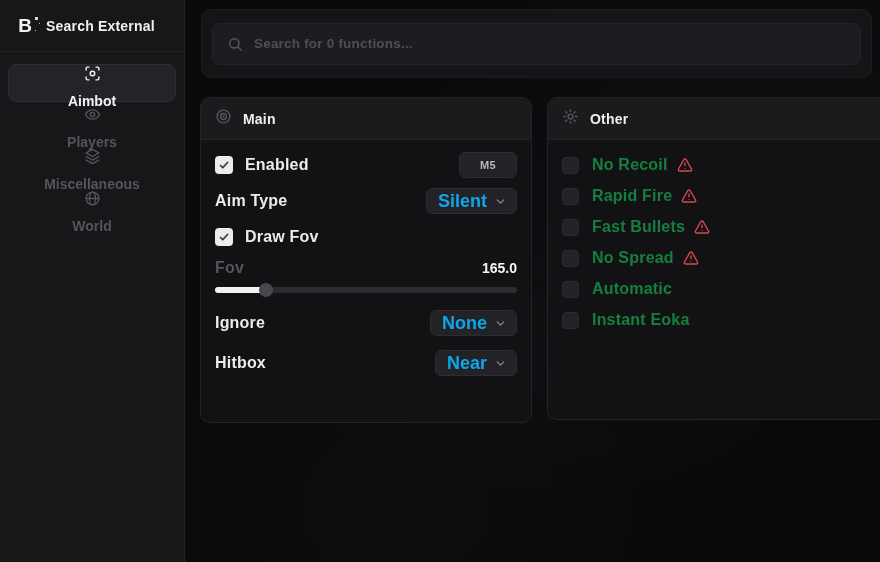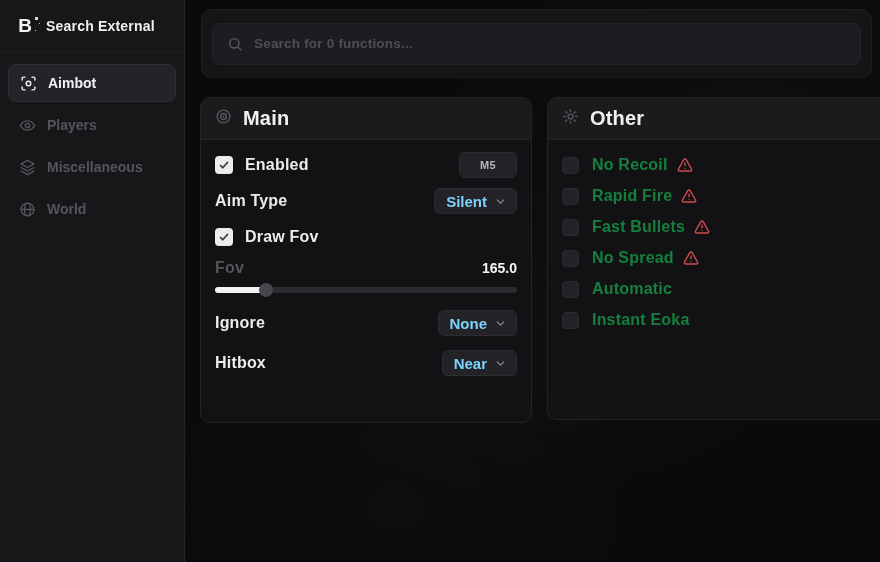--- a/index.html
+++ b/index.html
@@ -27,21 +27,21 @@
   .logo {
     width:22px; height:22px; display:flex; align-items:center; justify-content:center;
     color:#f2f2f4; font-weight:bold; font-size:19px; position:relative;
   }
   .logo .glitch { position:absolute; right:-2px; top:2px; width:3px; height:3px; background:#d8d8da;
     box-shadow:3px 5px 0 -1px #bdbdbf, -1px 12px 0 -1px #cfcfd1; }
   .app-title { font-size:14px; font-weight:bold; color:#f0f0f2; letter-spacing:.2px; }
   .nav { padding:12px 8px; display:flex; flex-direction:column; gap:4px; }
   .nav-item {
     height:38px; display:flex; align-items:center; gap:11px; padding:0 11px;
-    border-radius:8px; color:#54545a; font-size:14px; font-weight:bold; cursor:pointer;
+    border-radius:8px; color:#54545a; font-size:14px; font-weight:bold; cursor:pointer;flex-direction:column;
   }
   .nav-item.active {
     background:#232328; border:1px solid #2e2e33; color:#f2f2f4;
   }
   .nav-item svg { flex:0 0 auto; }
 
   
   .search-wrap {
     position:absolute; left:201px; top:9px; width:671px; height:69px;
     background:#151518; border:1px solid #1d1d21; border-radius:10px;
@@ -62,21 +62,21 @@
     position:absolute; top:97px; background:#121215; border:1px solid #242428;
     border-radius:10px; overflow:hidden;
   }
   .panel-main { left:200px; width:332px; height:326px; }
   .panel-other { left:547px; width:340px; height:323px; }
   .panel-header {
     height:42px; background:#1b1b1e; border-bottom:1px solid #242428;
     display:flex; align-items:center; gap:11px; padding:0 14px;
   }
   .panel-header .p-icon { color:#55555b; }
-  .panel-title { font-size:20px; font-weight:bold; color:#f0f0f2; letter-spacing:.2px; }
+  .panel-title { font-size:14px; font-weight:bold; color:#f0f0f2; letter-spacing:.2px; }
   .panel-body { padding:0 14px; }
 
   .row { display:flex; align-items:center; }
   .row .spacer { flex:1; }
   .lbl { font-size:16px; font-weight:bold; color:#ececee; letter-spacing:.2px; }
   .lbl.dim { color:#55555a; }
 
   .checkbox {
     width:18px; height:18px; border-radius:4px; background:#ececee;
     display:flex; align-items:center; justify-content:center; cursor:pointer; margin-right:12px;
@@ -86,21 +86,21 @@
 
   .keybind {
     min-width:36px; height:26px; padding:0 20px; background:#232327; border:1px solid #2c2c31;
     border-radius:6px; display:flex; align-items:center; justify-content:center;
     color:#b6b6bb; font-size:11px; font-weight:bold; cursor:pointer; letter-spacing:.3px;
   }
   .dropdown {
     height:26px; padding:0 9px 0 11px; background:#232327; border:1px solid #2c2c31;
     border-radius:6px; display:flex; align-items:center; gap:7px; cursor:pointer;
   }
-  .dropdown .dd-val { font-size:15px; font-weight:bold; color:#7dd3fc;text-align:center; }
+  .dropdown .dd-val { font-size:18px; font-weight:bold; color:#0ea5e9;text-align:center; }
   .dropdown .chev { color:#8a8a90; display:flex; }
 
   .fov-value { font-size:14px; font-weight:bold; color:#f6f6f8; }
 
   .slider { position:relative; height:14px; margin-top:7px; cursor:pointer; }
   .slider-track {
     position:absolute; left:0; right:0; top:4px; height:6px; border-radius:3px; background:#2b2b30;
   }
   .slider-fill {
     position:absolute; left:0; top:4px; height:6px; border-radius:3px; background:#f2f2f4;

